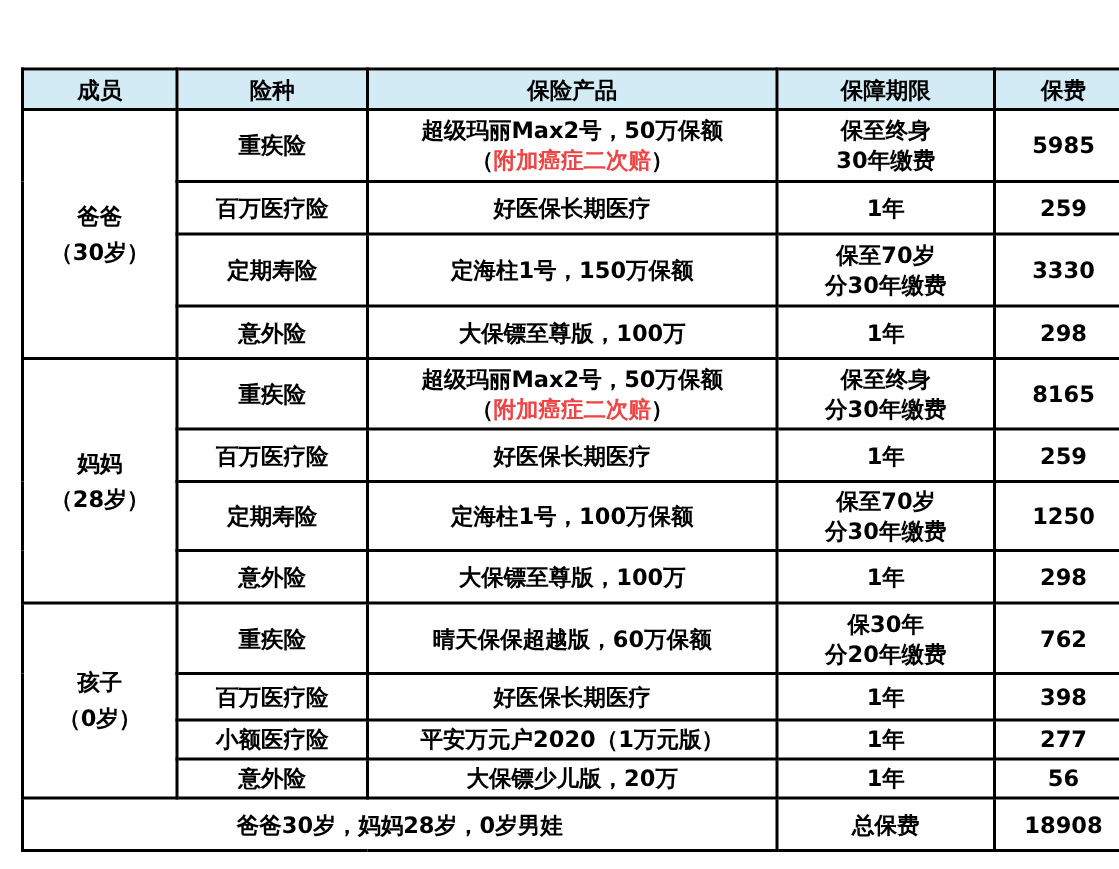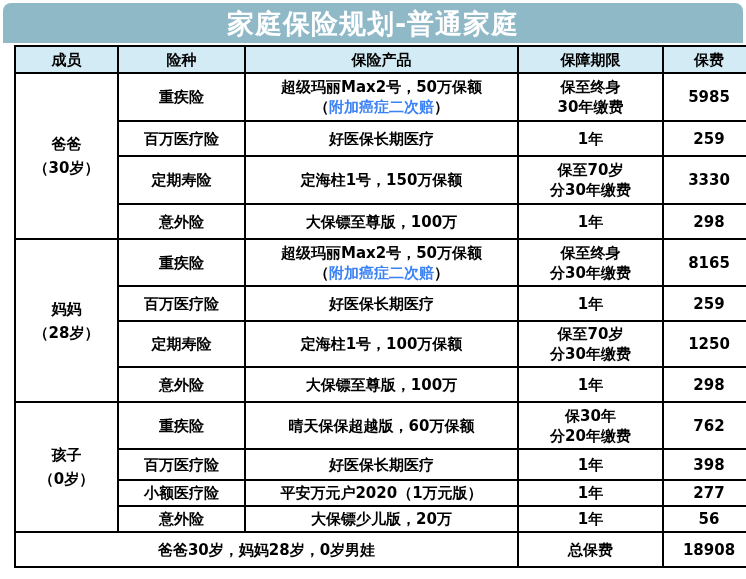--- a/index.html
+++ b/index.html
@@ -61,40 +61,37 @@
   }
   td.product {
     text-align: left;
     padding-left: 5px;
     padding-right: 3px;
     margin-top: 36px;
   }
   td.premium {
     font-size: 16px;
   }
-  .red { color: #3b82f6; }
+  .red { color: #ef4444; }
   .member-name, .member-age { line-height: 24px; }
   tr.h48 { height: 48px; }
   tr.h47 { height: 47px; }
   tr.h46 { height: 46px; }
   tr.h35 { height: 35px; }
   tr.h32 { height: 26px; }
   tr.h31 { height: 31px; }
   td.footer-note {
     font-size: 16px;
   }
 </style>
 </head>
 <body>
 
 <div class="page">
 
-  <div class="banner">
-    <div class="title">家庭保险规划-普通家庭</div>
-  </div>
 
   <table class="ins">
     <colgroup>
       <col style="width:103px">
       <col style="width:127px">
       <col style="width:273px">
       <col style="width:145px">
       <col style="width:92px">
     </colgroup>
 

